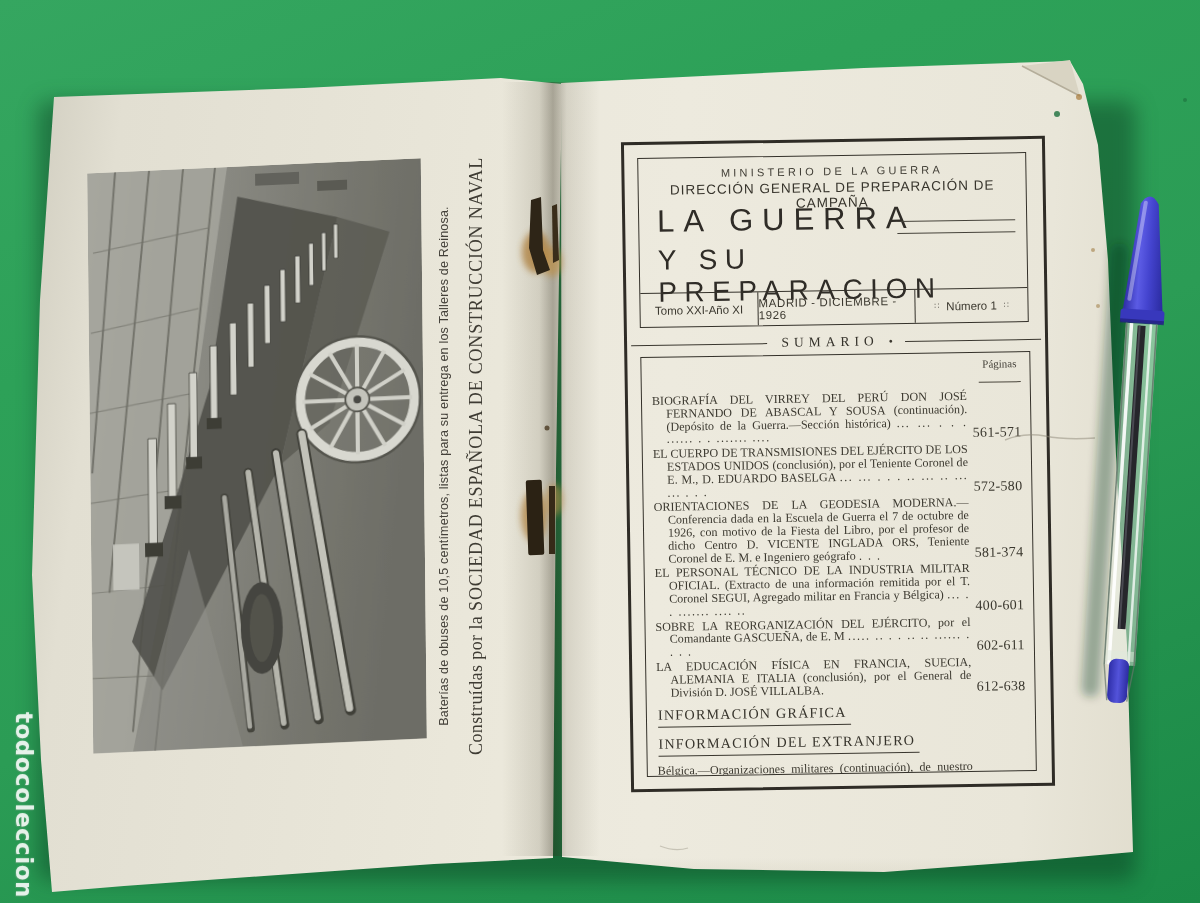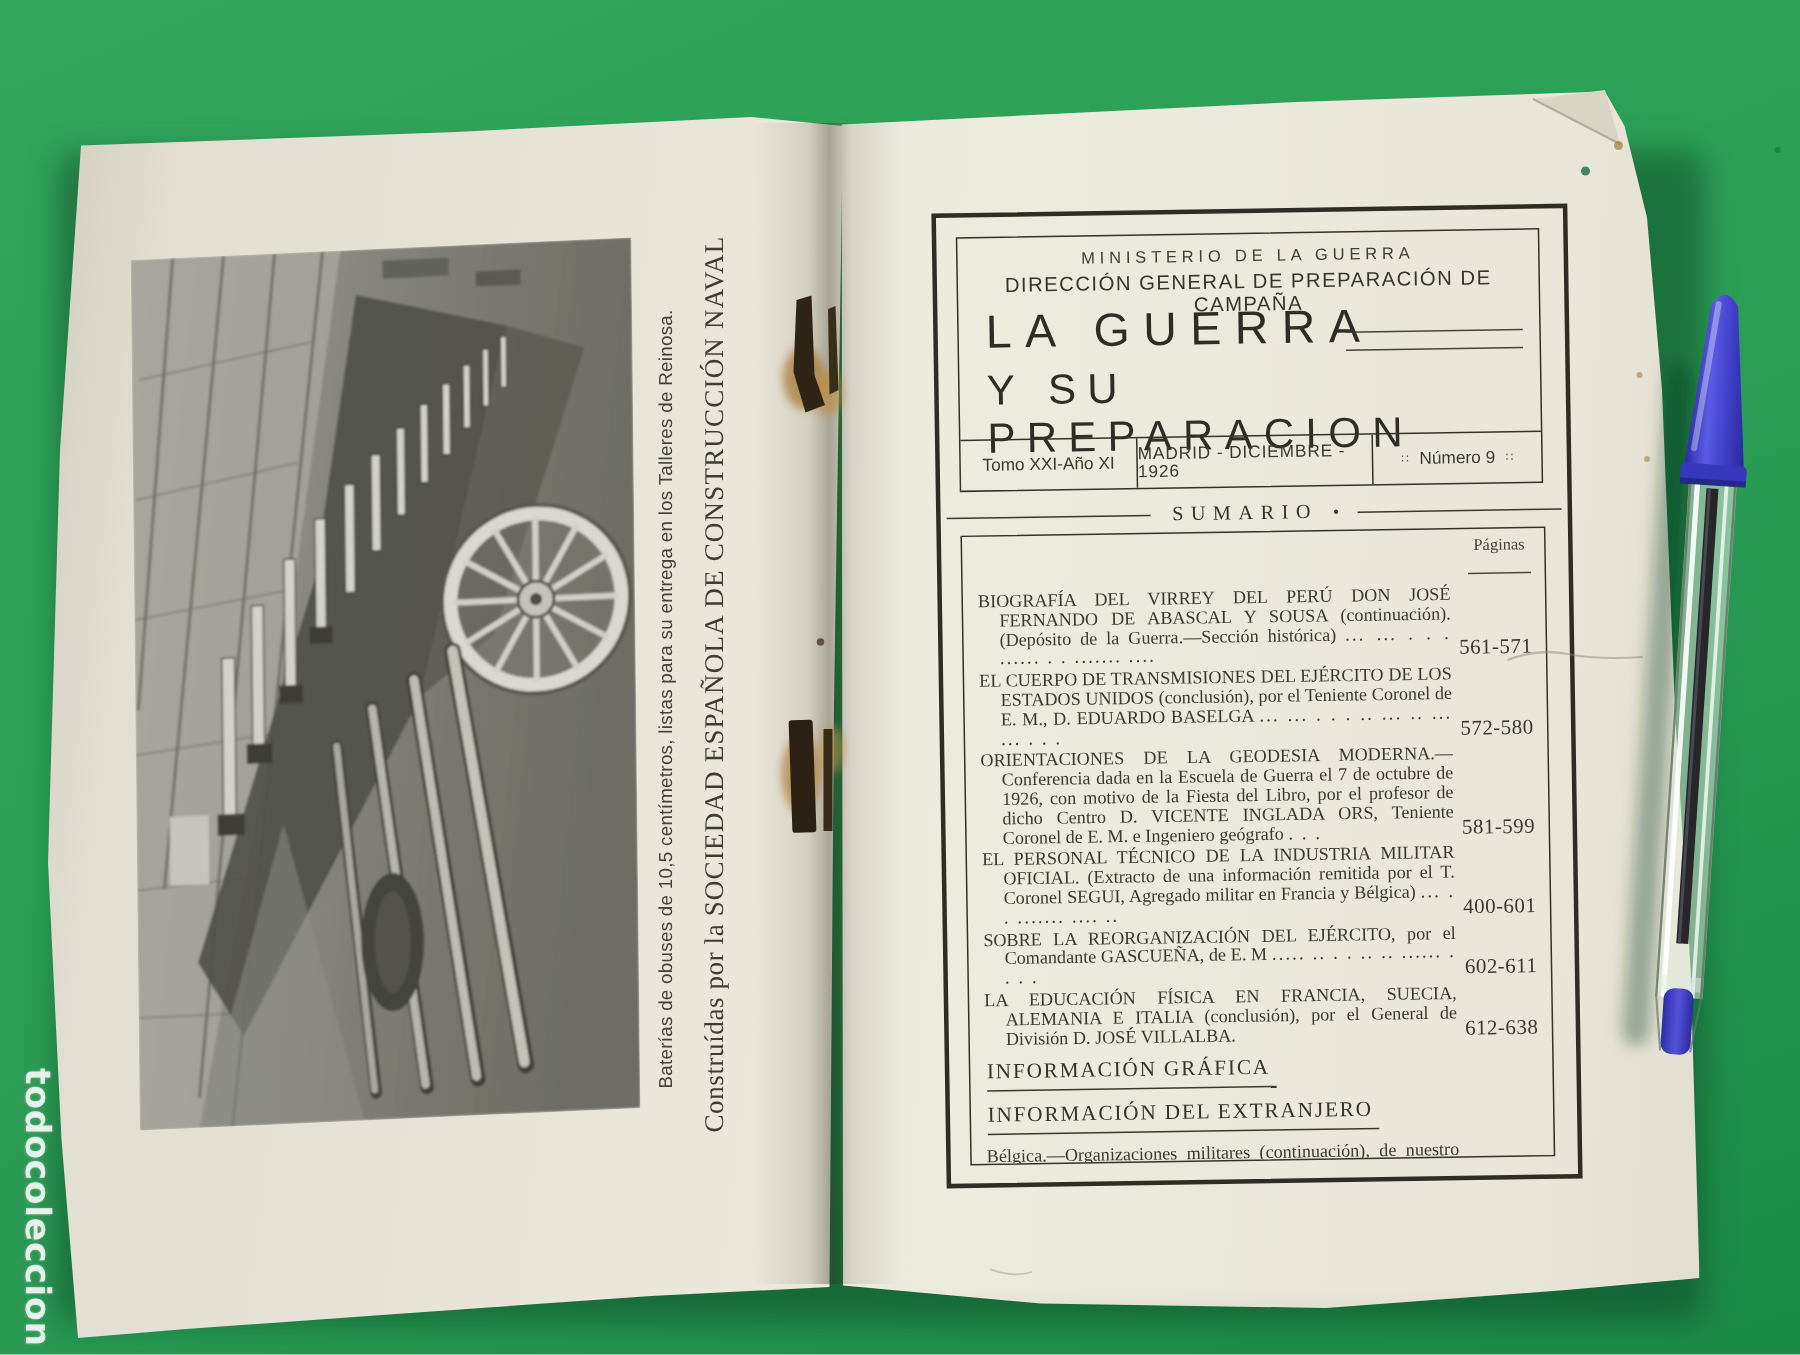--- a/index.html
+++ b/index.html
@@ -191,21 +191,21 @@
       <div class="abs dept">DIRECCIÓN GENERAL DE PREPARACIÓN DE CAMPAÑA</div>
       <div class="abs t1">LA GUERRA</div>
       <div class="abs title-rule" style="top:66px;"></div>
       <div class="abs title-rule" style="top:78px;"></div>
       <div class="abs t2">Y SU PREPARACION</div>
       <div class="abs row">
         <div class="cell c1">Tomo XXI-Año XI</div>
         <div class="cell c2">MADRID - DICIEMBRE - 1926</div>
         <div class="cell c3">
           <span class="flank">∷</span>
-          <span>Número 9</span>
+          <span>Número 1</span>
           <span class="flank">∷</span>
         </div>
       </div>
     </div>
 
     <div class="abs sumline">
       <div class="rule"></div>
       <div class="word">SUMARIO</div>
       <div class="bullet">•</div>
       <div class="rule"></div>
@@ -223,21 +223,21 @@
           <span class="pages">561-571</span>
         </div>
         <div class="sum-entry">
           <span>EL CUERPO DE TRANSMISIONES DEL EJÉRCITO DE LOS ESTADOS UNIDOS (conclusión), por el Teniente Coronel de E. M., D. EDUARDO BASELGA</span>
           <span class="leader">... ... . . . .. ... .. ... ... . . .</span>
           <span class="pages">572-580</span>
         </div>
         <div class="sum-entry">
           <span>ORIENTACIONES DE LA GEODESIA MODERNA.—Conferencia dada en la Escuela de Guerra el 7 de octubre de 1926, con motivo de la Fiesta del Libro, por el profesor de dicho Centro D. VICENTE INGLADA ORS, Teniente Coronel de E. M. e Ingeniero geógrafo</span>
           <span class="leader">. . .</span>
-          <span class="pages">581-599</span>
+          <span class="pages">581-374</span>
         </div>
         <div class="sum-entry">
           <span>EL PERSONAL TÉCNICO DE LA INDUSTRIA MILITAR OFICIAL. (Extracto de una información remitida por el T. Coronel SEGUI, Agregado militar en Francia y Bélgica)</span>
           <span class="leader">... . . ....... .... ..</span>
           <span class="pages">400-601</span>
         </div>
         <div class="sum-entry">
           <span>SOBRE LA REORGANIZACIÓN DEL EJÉRCITO, por el Comandante GASCUEÑA, de E. M</span>
           <span class="leader">..... .. . . .. .. ...... . . . .</span>
           <span class="pages">602-611</span>

